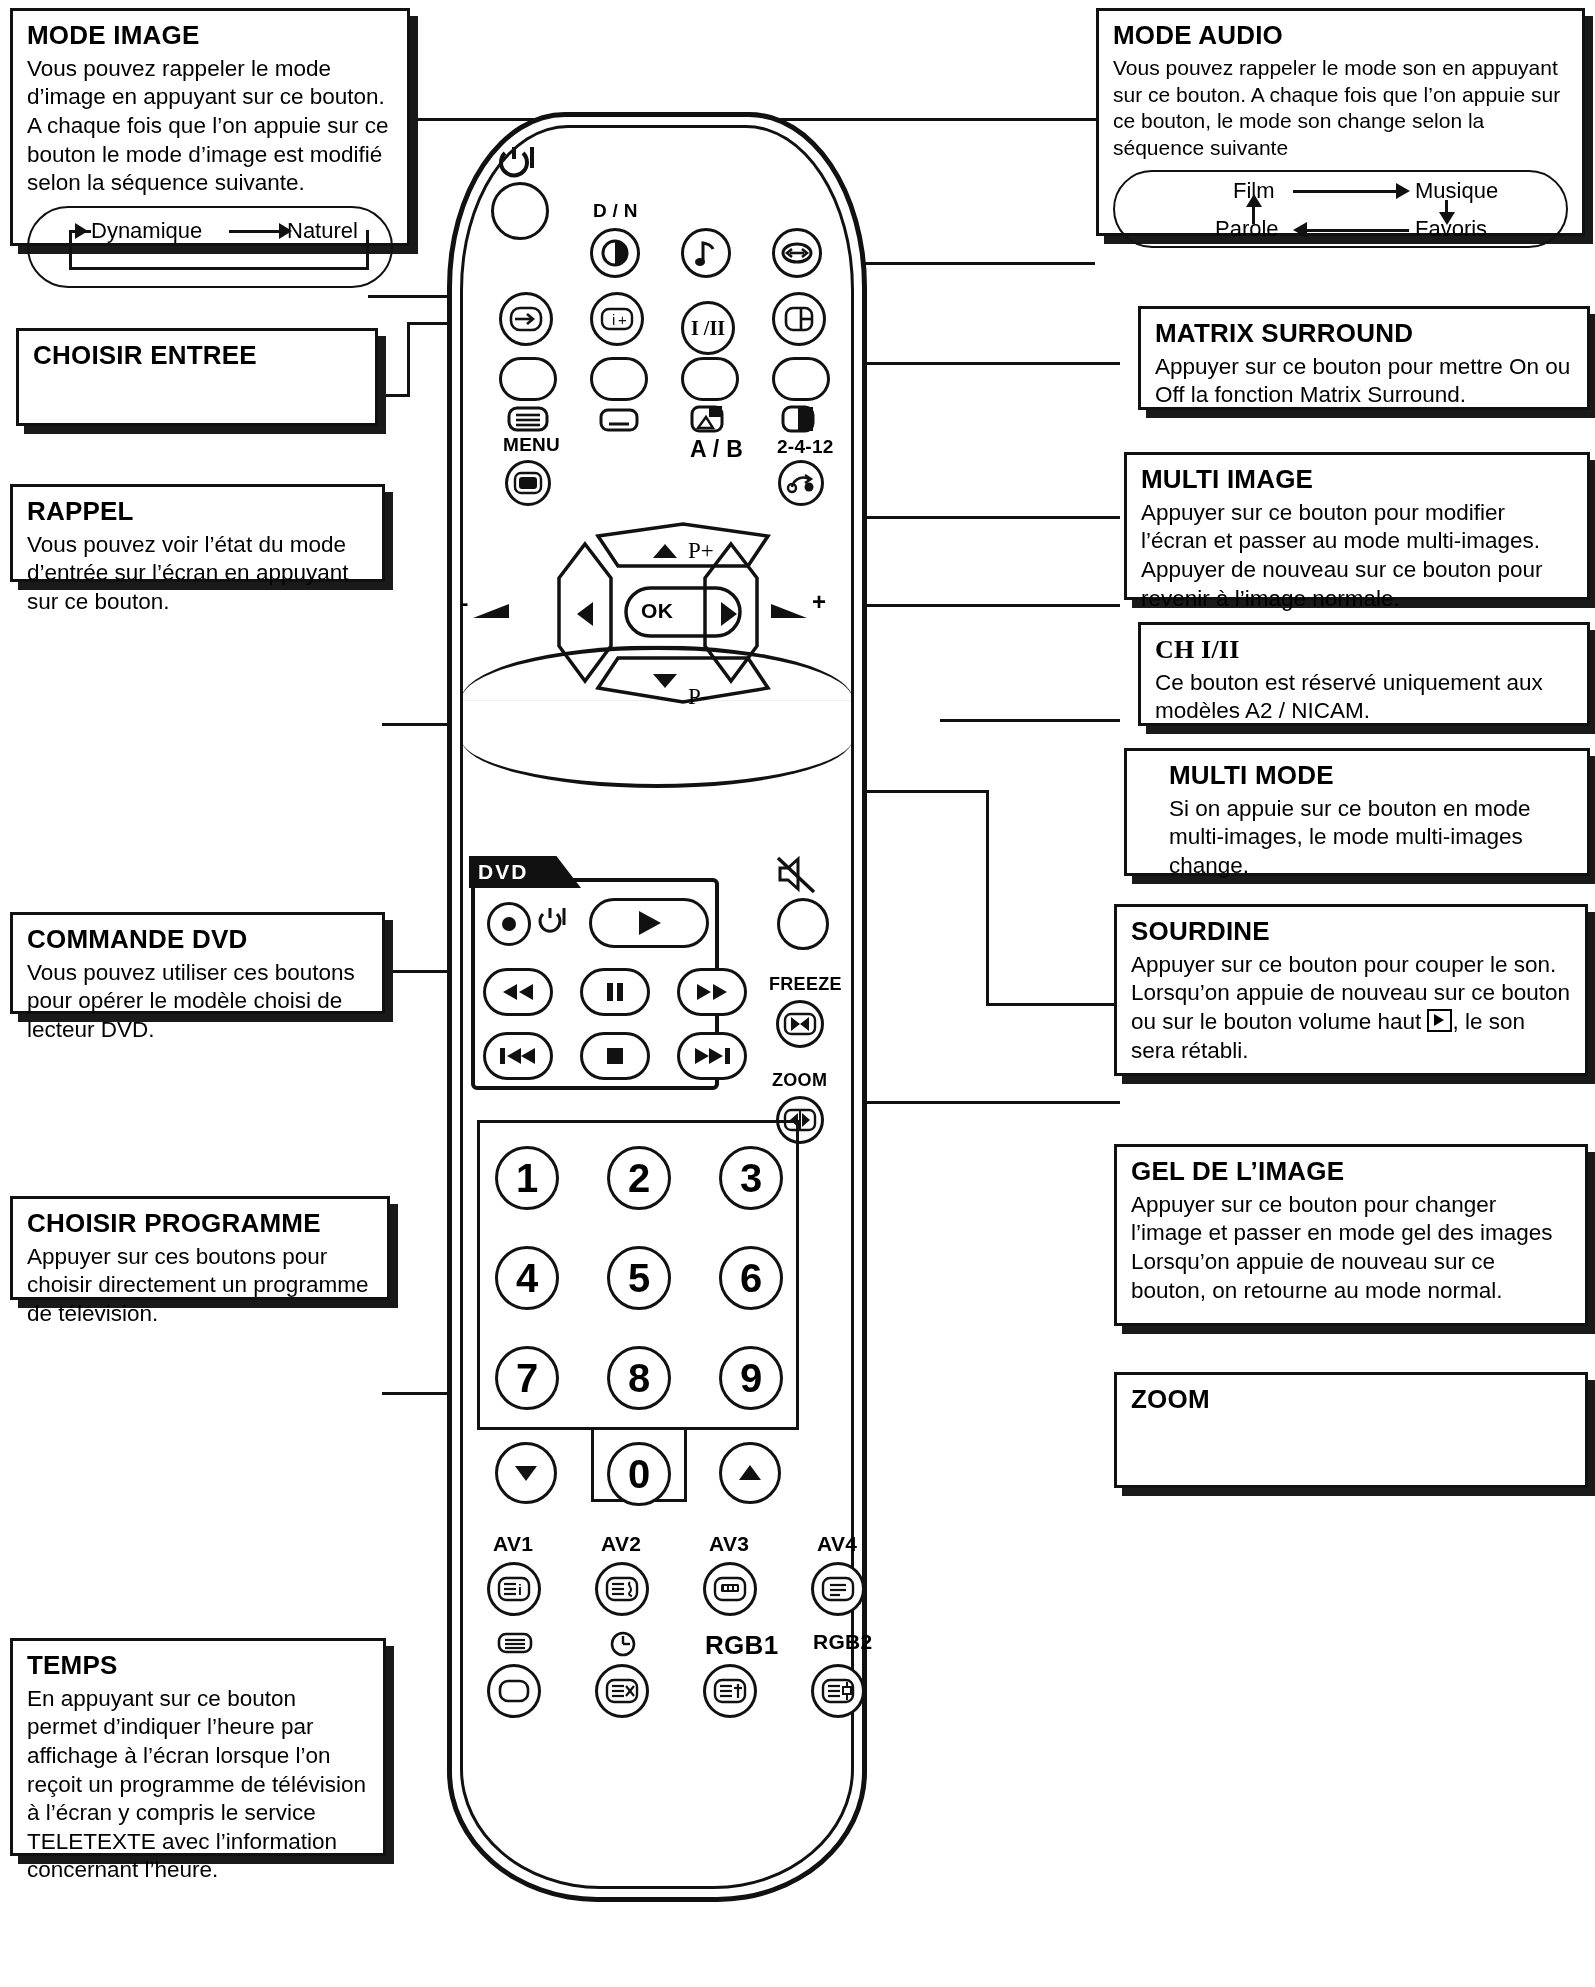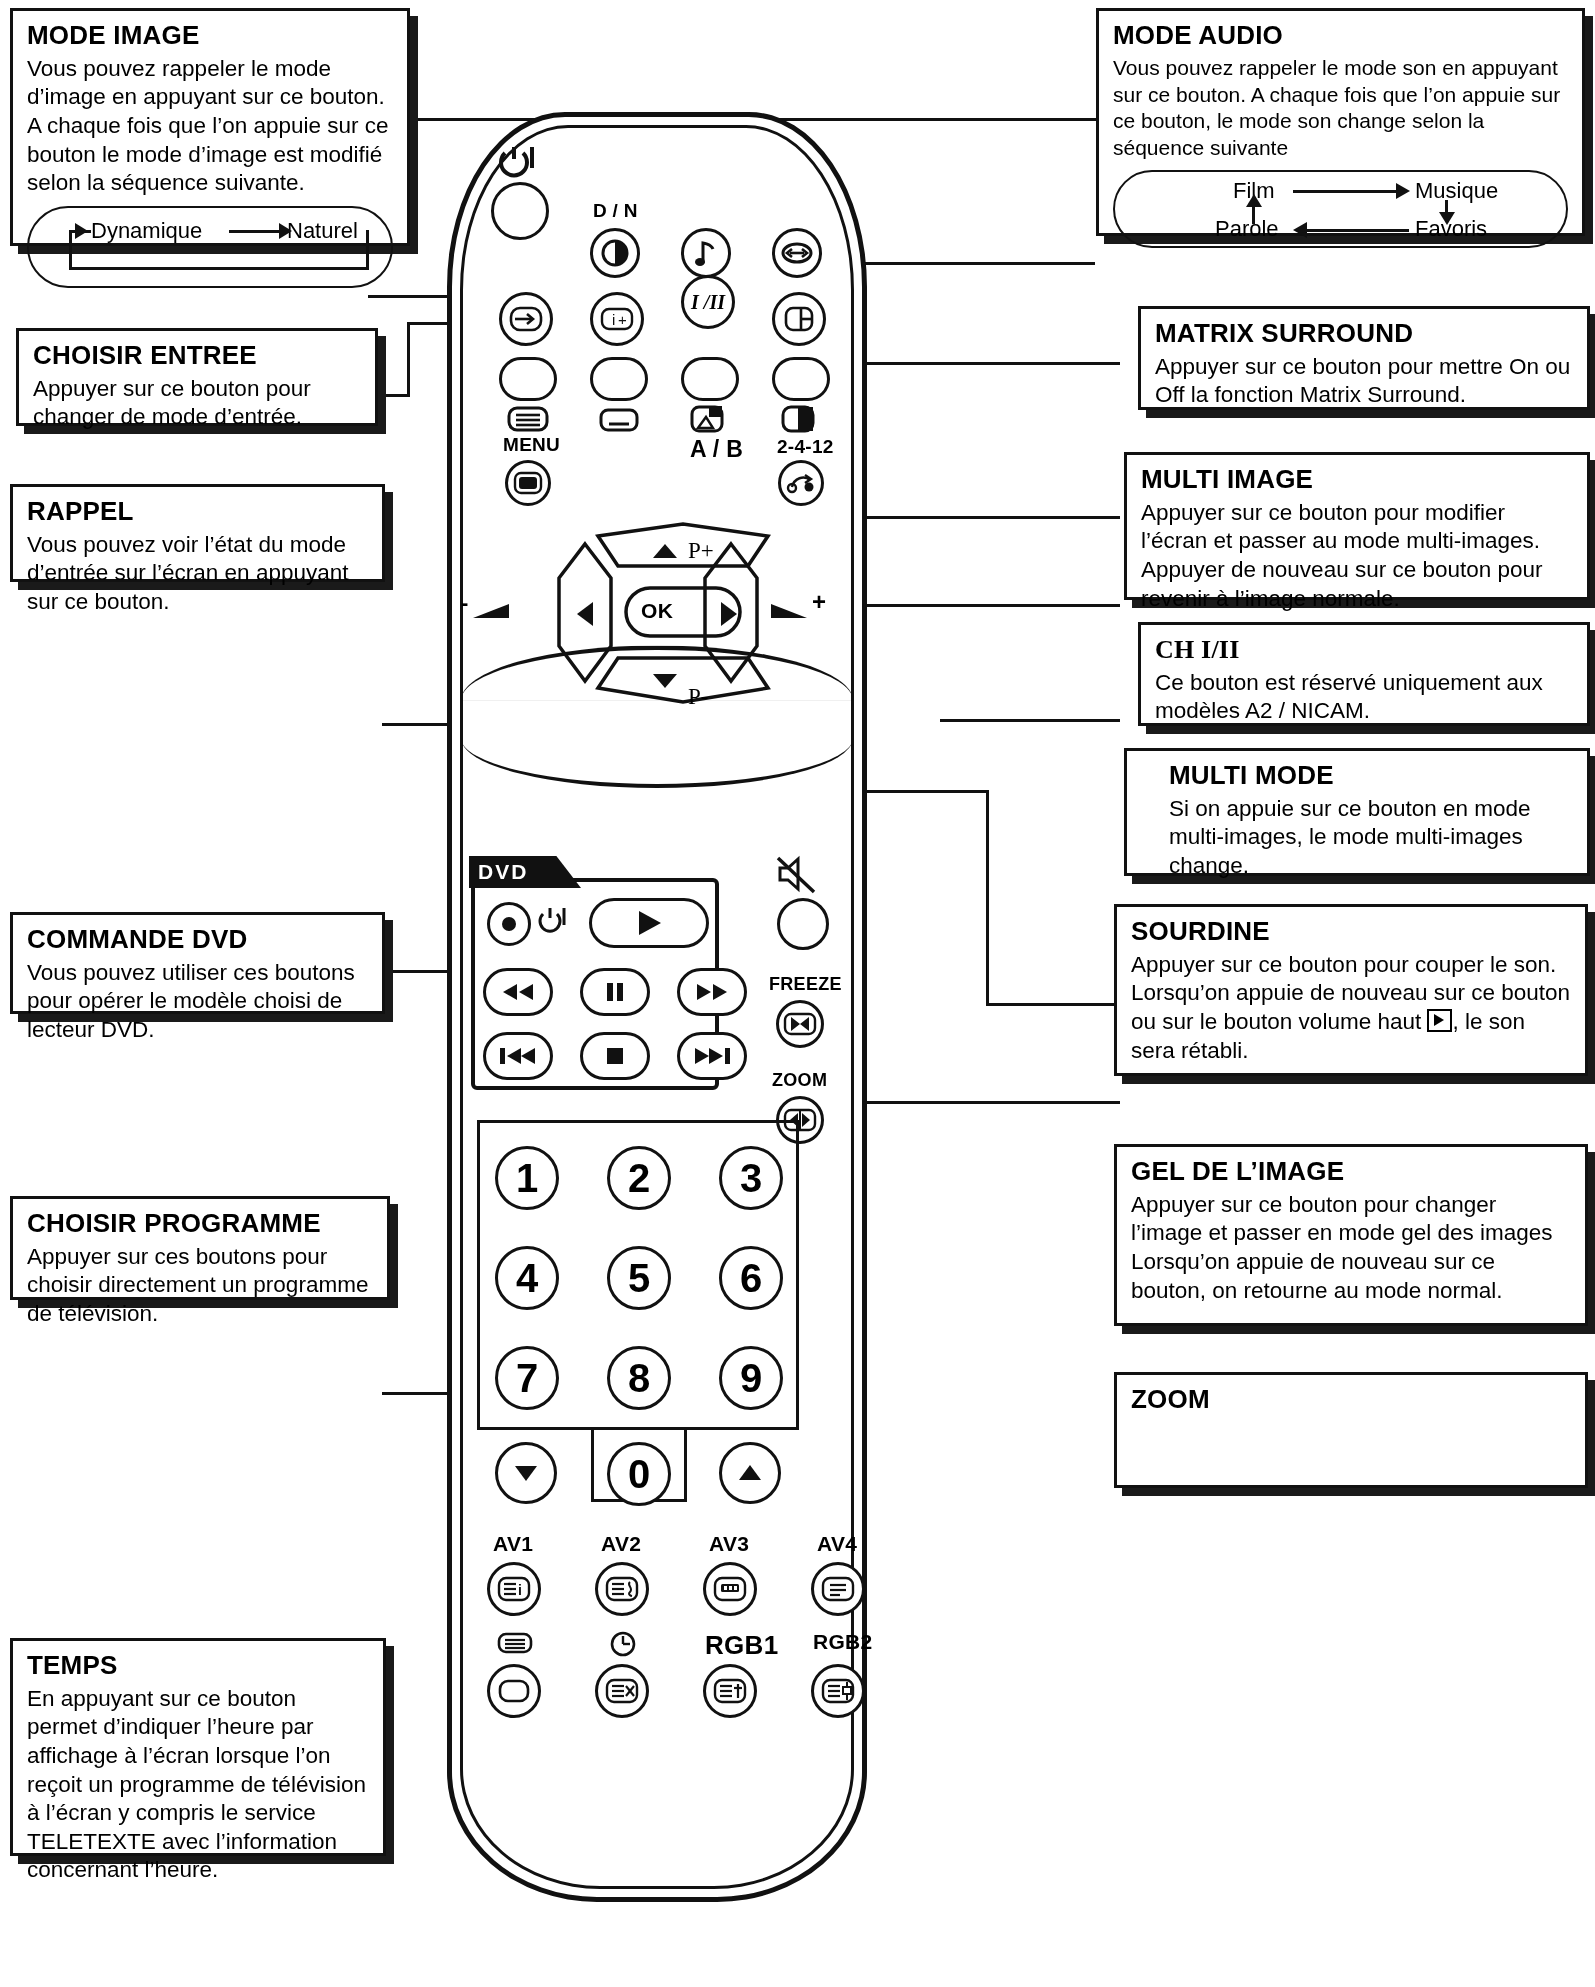--- a/index.html
+++ b/index.html
@@ -134,21 +134,20 @@
     <div class="ah" style="left:178px;top:50px;border-right:14px solid #111;border-top:8px solid transparent;border-bottom:8px solid transparent;"></div>
     <div class="ln" style="left:137px;top:30px;width:3px;height:22px;"></div>
     <div class="ah" style="left:131px;top:22px;border-bottom:13px solid #111;border-left:8px solid transparent;border-right:8px solid transparent;"></div>
     <div class="ln" style="left:330px;top:28px;width:3px;height:18px;"></div>
     <div class="ah" style="left:324px;top:40px;border-top:13px solid #111;border-left:8px solid transparent;border-right:8px solid transparent;"></div>
   </div>
 </div>
 
 <div class="box" style="left:16px;top:328px;width:362px;height:98px;">
   <div class="ttl">CHOISIR ENTREE</div>
-  <p>Appuyer sur ce bouton pour changer de mode d’entrée.</p>
 </div>
 
 <div class="box" style="left:10px;top:484px;width:375px;height:98px;">
   <div class="ttl">RAPPEL</div>
   <p>Vous pouvez voir l’état du mode d’entrée sur l’écran en appuyant sur ce bouton.</p>
 </div>
 
 <div class="box" style="left:10px;top:912px;width:375px;height:102px;">
   <div class="ttl">COMMANDE DVD</div>
   <p>Vous pouvez utiliser ces boutons pour opérer le modèle choisi de lecteur DVD.</p>
@@ -240,21 +239,21 @@
       <path d="M18 8 L24 13 L18 18" fill="none" stroke="#111" stroke-width="2.6"></path>
     </svg>
   </div>
   <div class="btn circ" style="left:143px;top:180px;width:54px;height:54px;">
     <svg width="34" height="26" viewBox="0 0 34 26">
       <rect x="2" y="3" width="30" height="20" rx="7" fill="none" stroke="#111" stroke-width="2.4"></rect>
       <text x="12" y="19" font-family="Liberation Sans, sans-serif" font-size="15" fill="#111">i</text>
       <text x="18" y="19" font-family="Liberation Sans, sans-serif" font-size="15" fill="#111">+</text>
     </svg>
   </div>
-  <div class="btn circ" style="left:234px;top:163px;width:54px;height:54px;font-style:italic;">
+  <div class="btn circ" style="left:234px;top:189px;width:54px;height:54px;">
     <span class="lblSerif" style="position:static;font-weight:bold;font-size:20px;">I /II</span>
   </div>
   <div class="btn circ" style="left:325px;top:180px;width:54px;height:54px;">
     <svg width="30" height="26" viewBox="0 0 30 26">
       <rect x="2" y="2" width="26" height="22" rx="7" fill="none" stroke="#111" stroke-width="2.6"></rect>
       <line x1="17" y1="2" x2="17" y2="24" stroke="#111" stroke-width="2.6"></line>
       <line x1="17" y1="13" x2="28" y2="13" stroke="#111" stroke-width="2.6"></line>
     </svg>
   </div>
 

